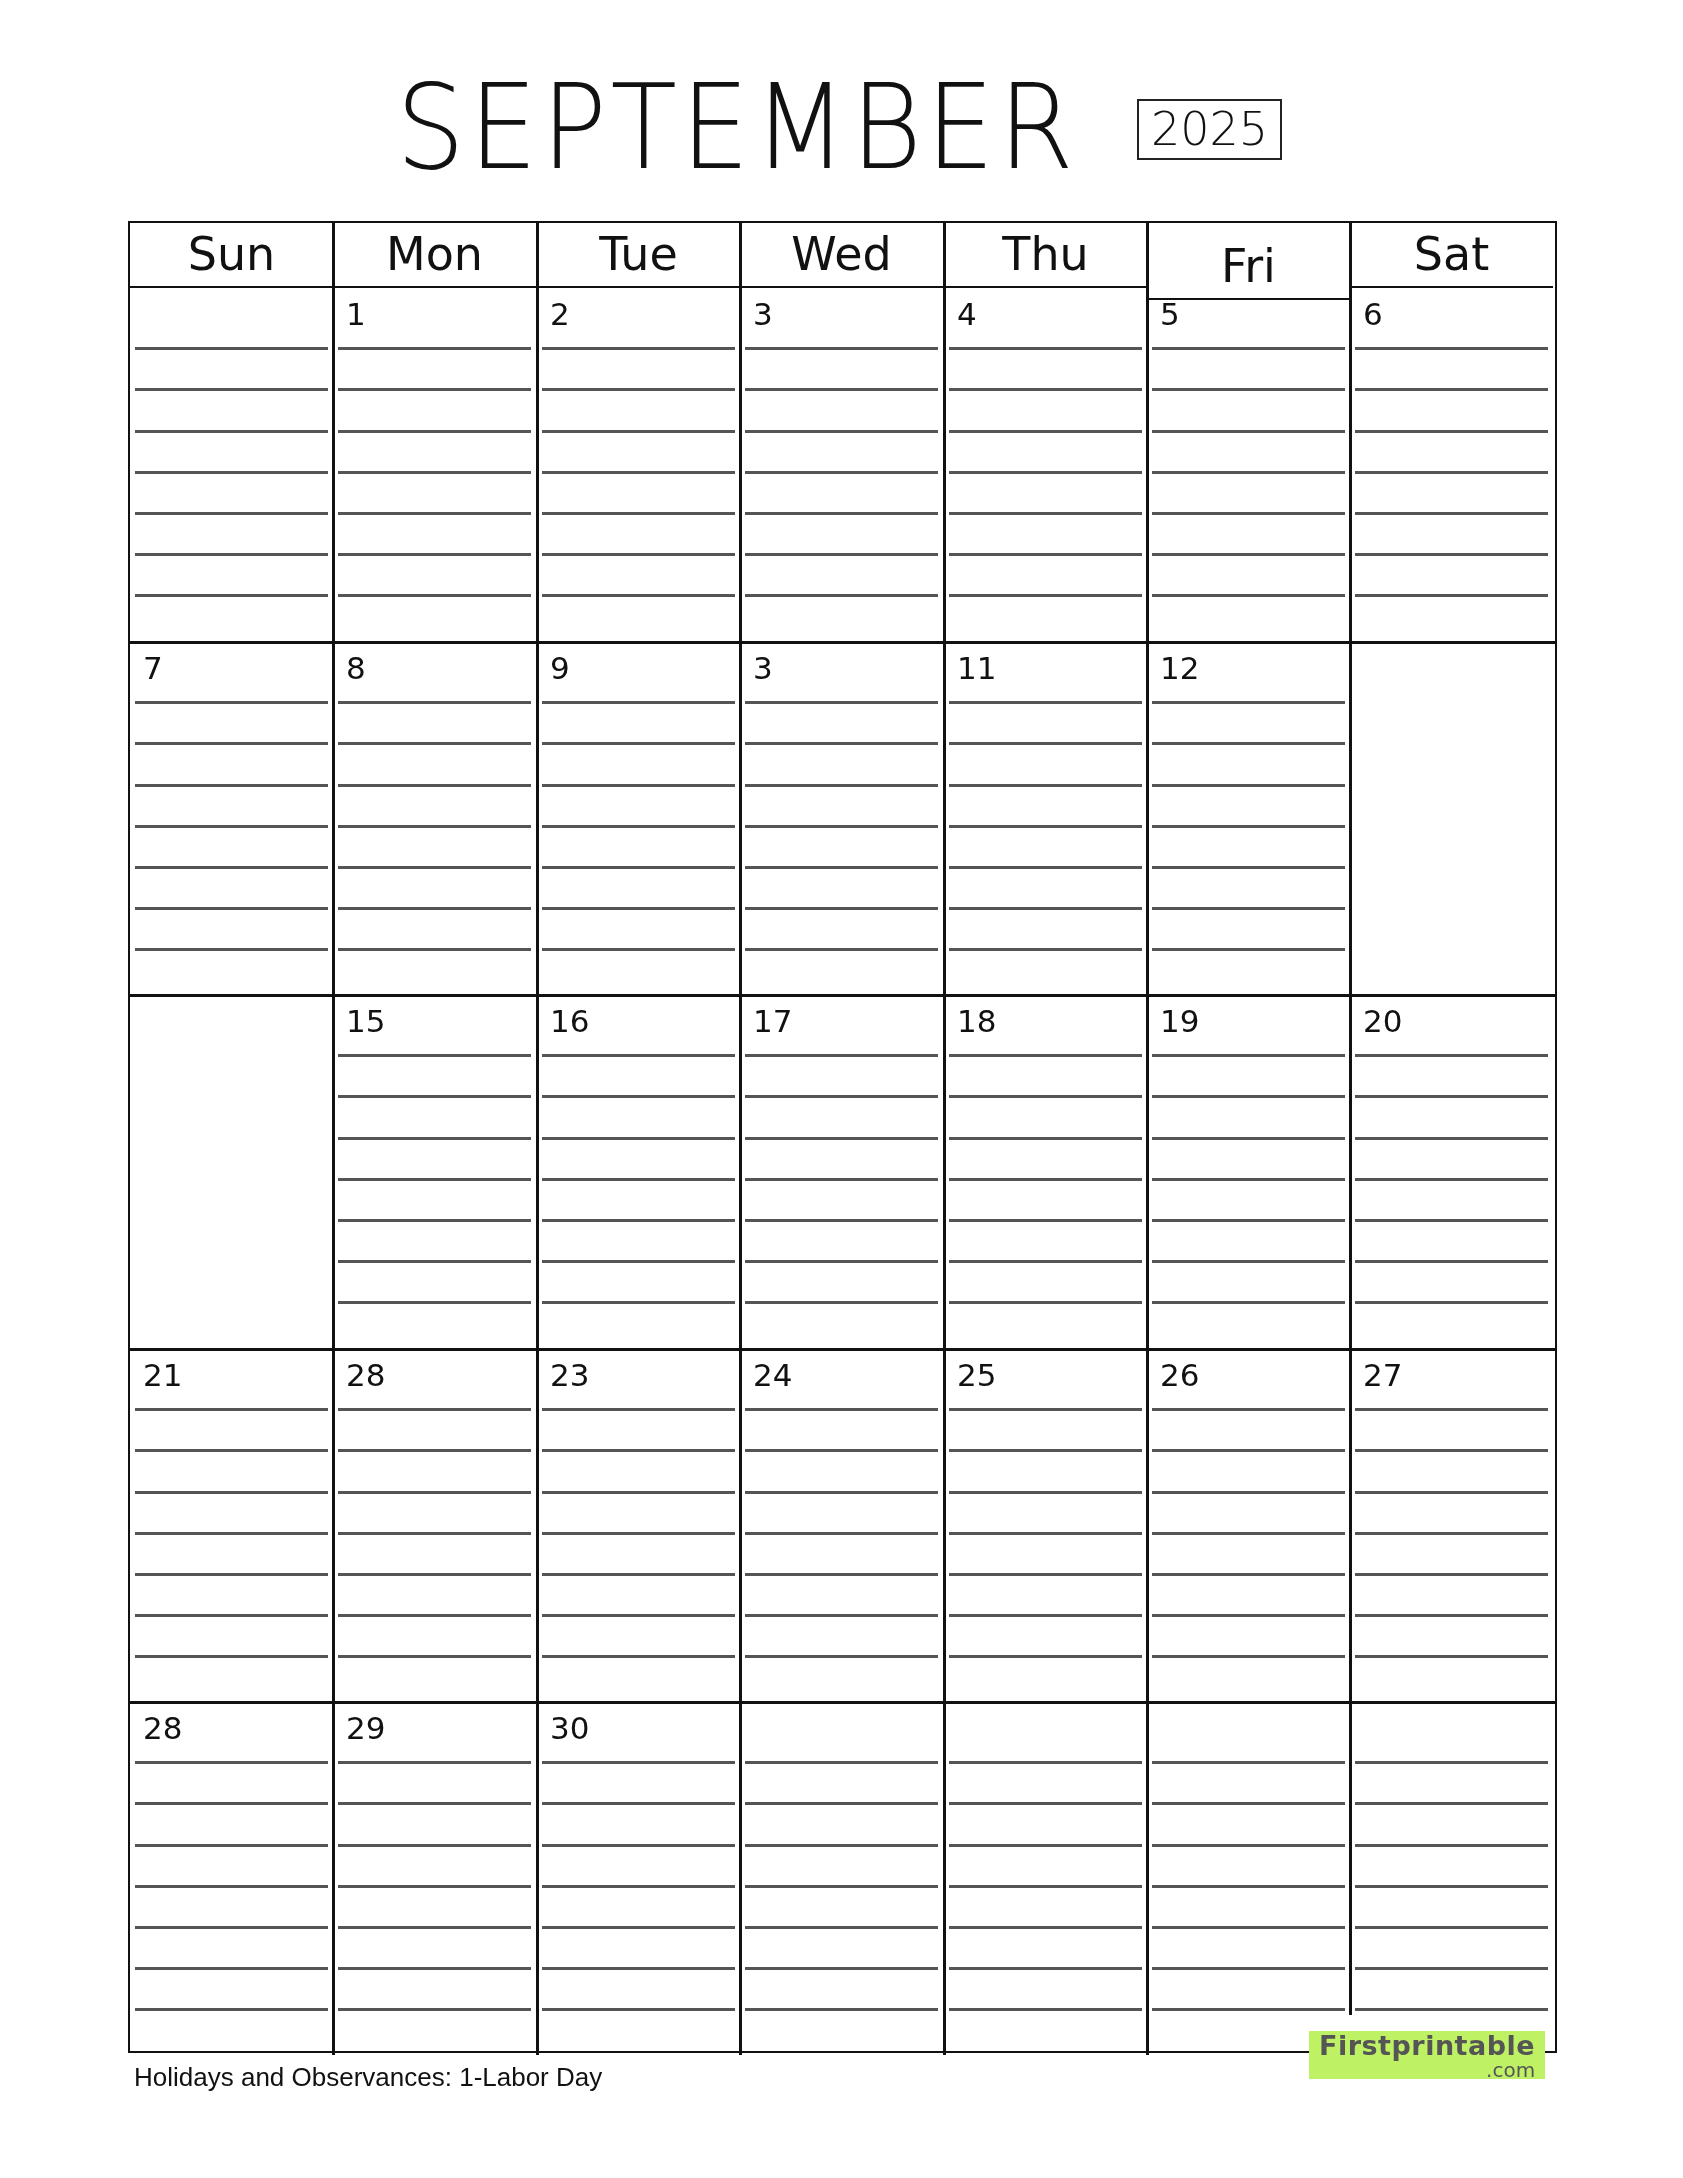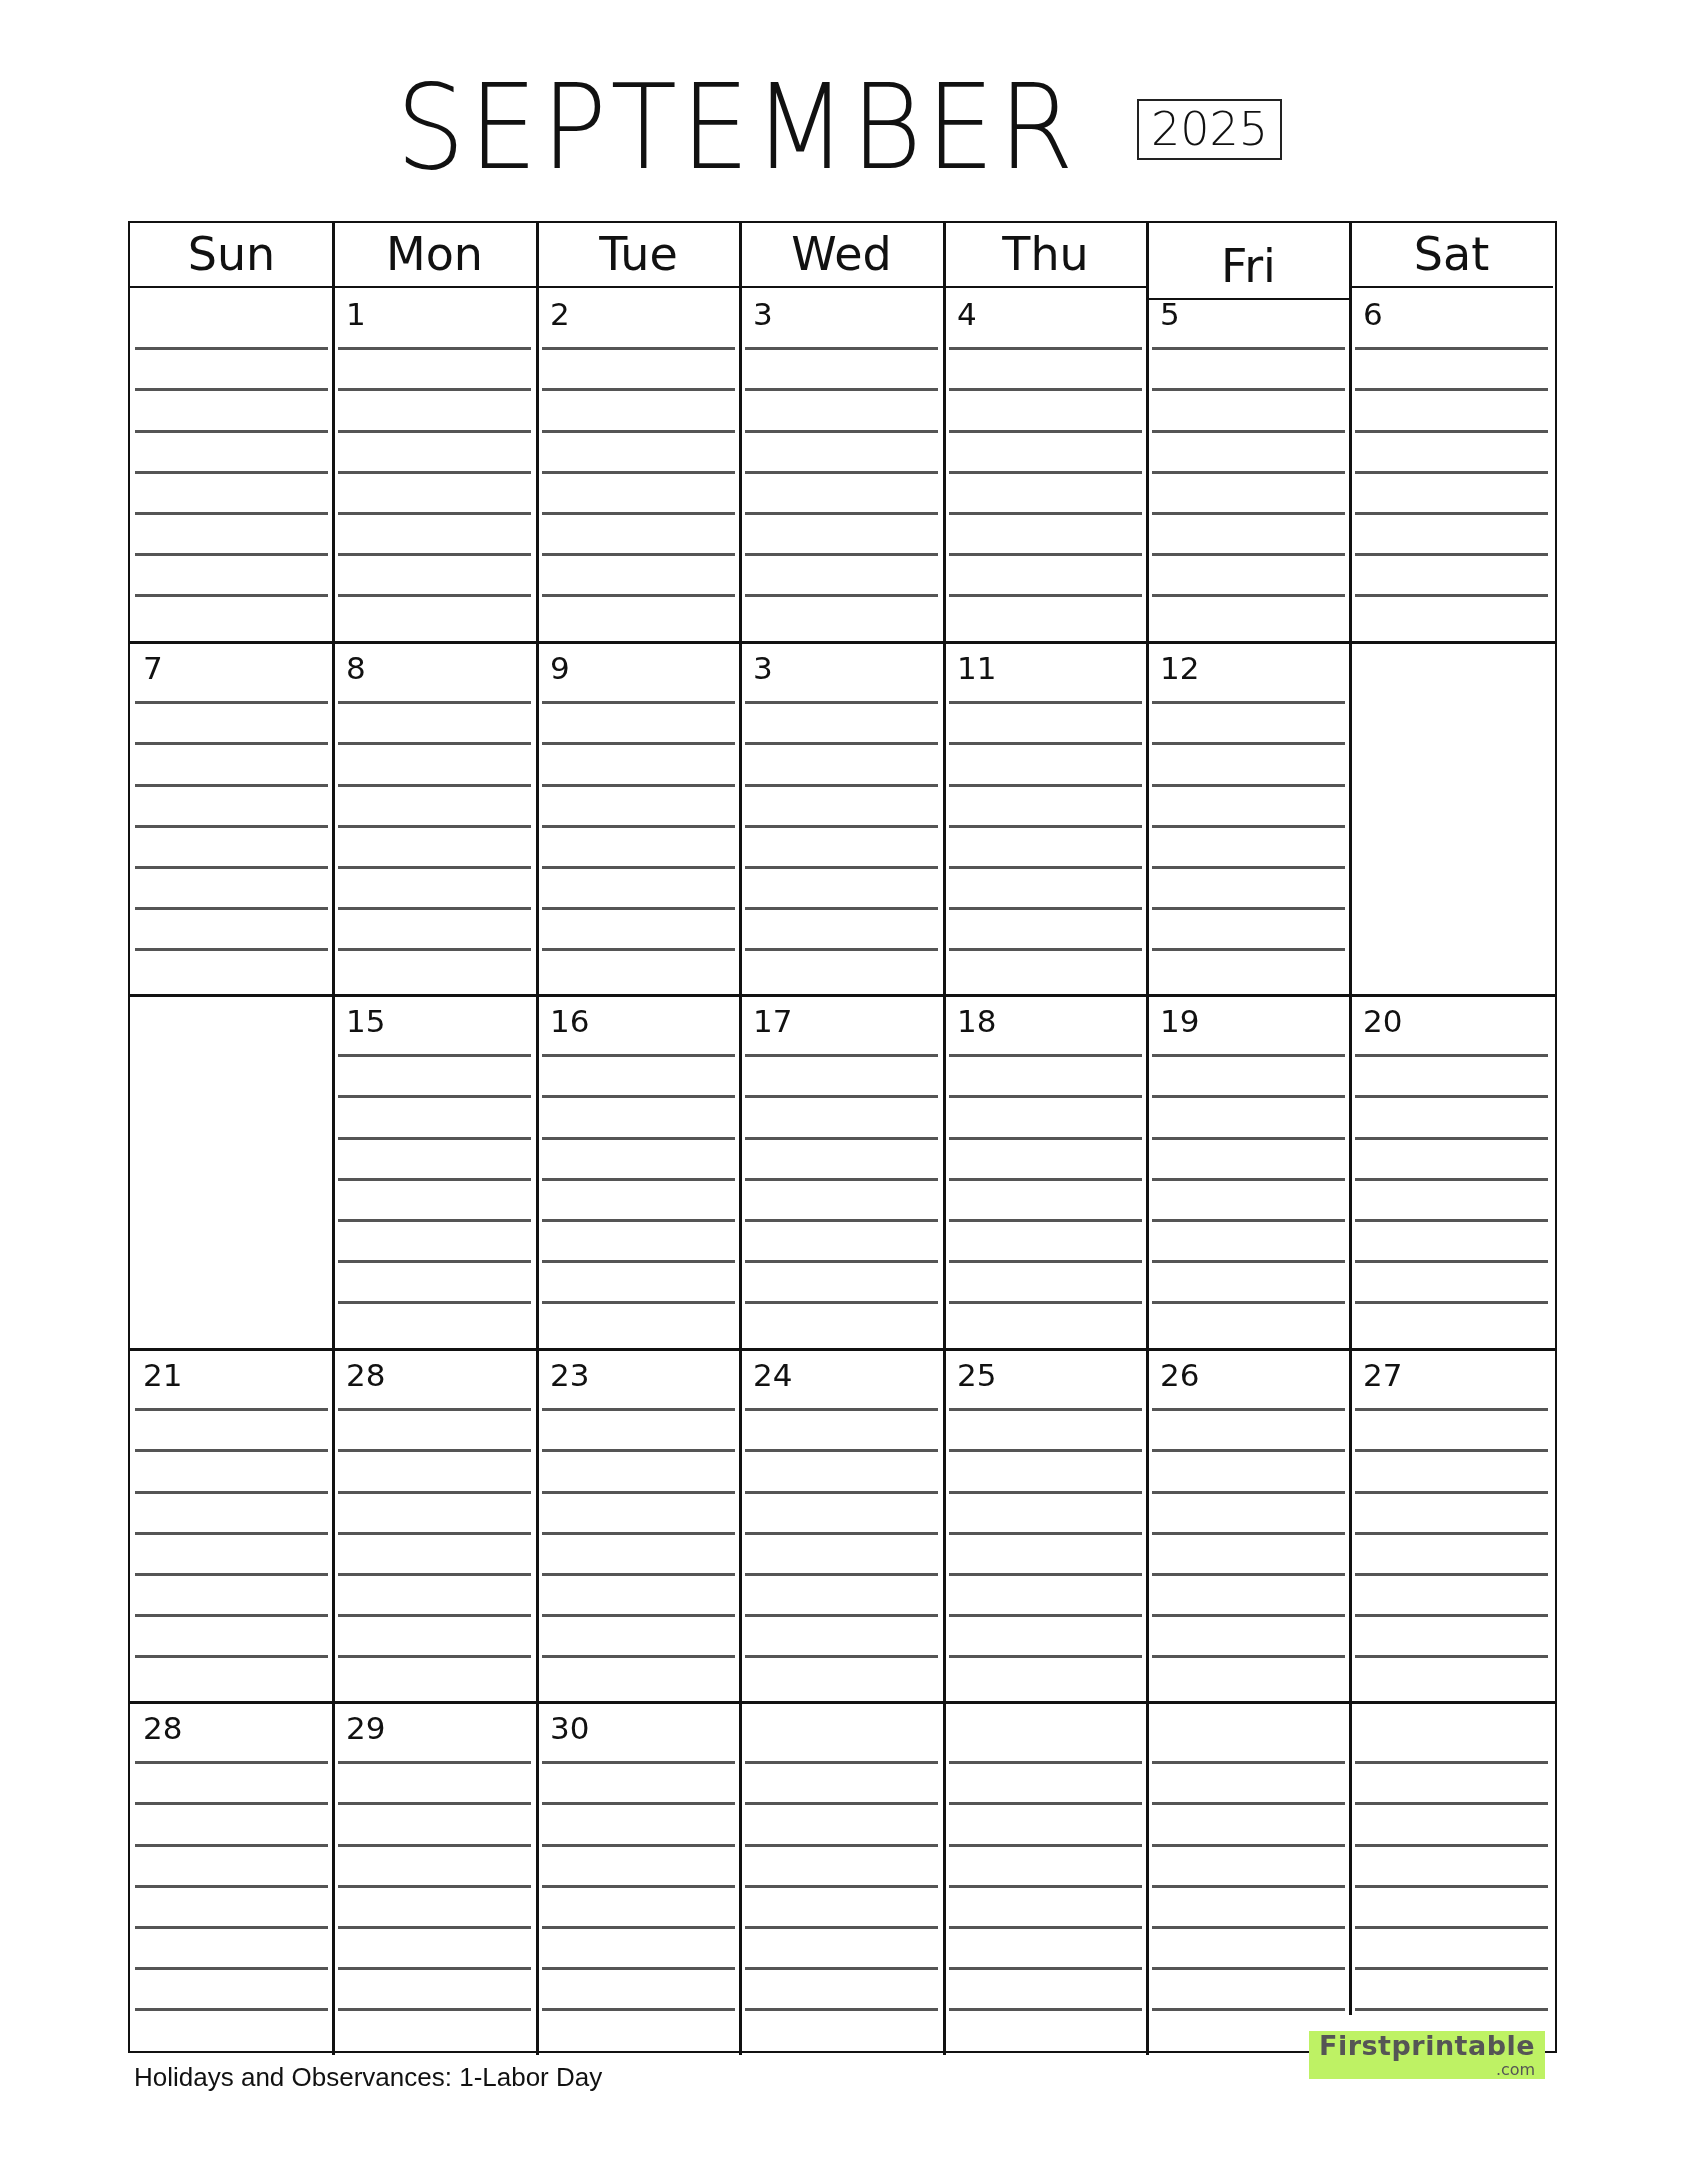--- a/index.html
+++ b/index.html
@@ -9,21 +9,21 @@
   .year { position:absolute; left:1137px; top:38px; width:145px; height:61px; border:2px solid #222; box-sizing:border-box; font-size:46px; line-height:57px; text-align:center; font-weight:300; color:#111; }
   .grid { position:absolute; left:128px; top:221px; width:1429px; height:1832px; border:2.5px solid #111; box-sizing:border-box; }
   .hdr { position:absolute; top:0; height:65px; border-bottom:2.5px solid #111; box-sizing:border-box; font-size:46px; text-align:center; line-height:63px; color:#111; }
   .vline { position:absolute; width:2.5px; background:#111; }
   .hline { position:absolute; height:2.5px; background:#111; left:0; width:100%; }
   .cell { position:absolute; box-sizing:border-box; }
   .daynum { position:absolute; left:13px; top:8px; font-size:31px; color:#111; }
   .rule { position:absolute; left:5px; right:5px; height:2.5px; background:#555; }
   .logo { position:absolute; left:1309px; top:2031px; background:#bef264; padding:0 10px; }
   .logo-main { font-size:27px; font-weight:bold; color:#555; letter-spacing:0.5px; line-height:30px; }
-  .logo-sub { font-size:16px; color:#555; text-align:right; line-height:18px; }
+  .logo-sub { font-size:20px; color:#555; text-align:right; line-height:18px; }
   .footer { position:absolute; left:134px; top:2062px; font-family:"Liberation Sans", sans-serif; font-size:26px; color:#111; }
 </style>
 </head>
 <body>
 
 <div class="title-wrap">
   <div class="month">SEPTEMBER</div>
   <div class="year">2025</div>
 </div>
 

